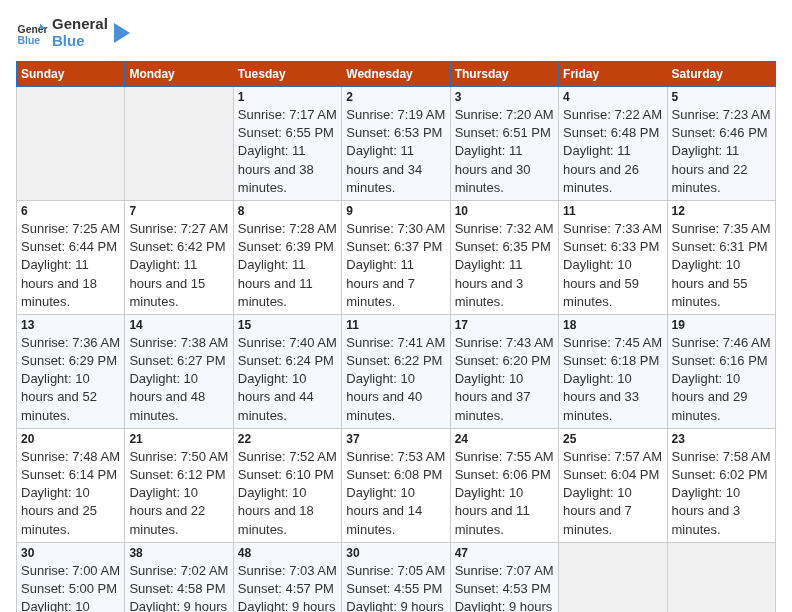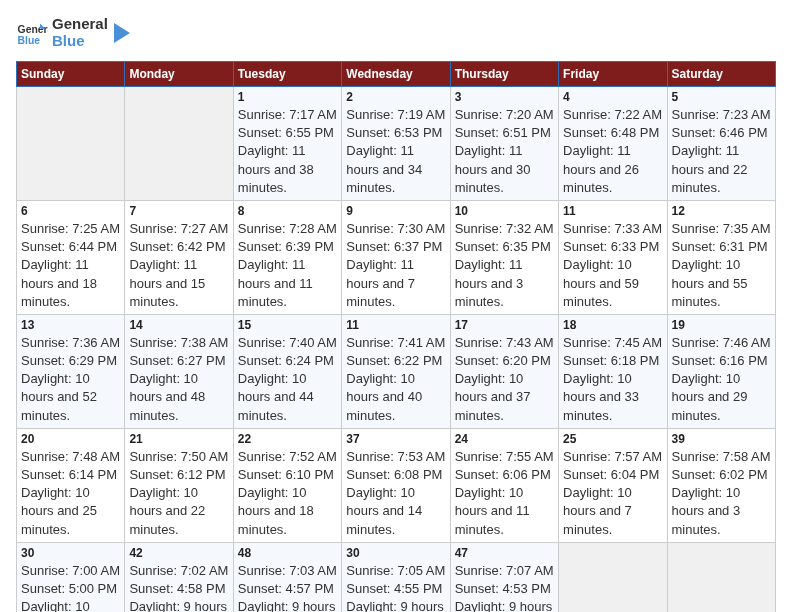--- a/index.html
+++ b/index.html
@@ -36,21 +36,21 @@
     .location {
       font-size: 14px;
       color: #555;
     }
     table {
       width: 100%;
       border-collapse: collapse;
       font-size: 11px;
     }
     thead tr th {
-      background-color: #7f1d1d;
+      background-color: #c2410c;
       color: #fff;
       padding: 5px 4px;
       text-align: left;
       font-size: 12px;
       border: 1px solid #2a6db9;
     }
     tbody tr td {
       border: 1px solid #ccc;
       vertical-align: top;
       padding: 3px 4px;
@@ -218,31 +218,31 @@
         </td>
         <td>
           <div class="day-num">24</div>
           <div class="day-info">Sunrise: 7:55 AM<br>Sunset: 6:06 PM<br>Daylight: 10 hours and 11 minutes.</div>
         </td>
         <td>
           <div class="day-num">25</div>
           <div class="day-info">Sunrise: 7:57 AM<br>Sunset: 6:04 PM<br>Daylight: 10 hours and 7 minutes.</div>
         </td>
         <td>
-          <div class="day-num">39</div>
+          <div class="day-num">23</div>
           <div class="day-info">Sunrise: 7:58 AM<br>Sunset: 6:02 PM<br>Daylight: 10 hours and 3 minutes.</div>
         </td>
       </tr>
       <tr>
         <td>
           <div class="day-num">30</div>
           <div class="day-info">Sunrise: 7:00 AM<br>Sunset: 5:00 PM<br>Daylight: 10 hours and 0 minutes.</div>
         </td>
         <td>
-          <div class="day-num">42</div>
+          <div class="day-num">38</div>
           <div class="day-info">Sunrise: 7:02 AM<br>Sunset: 4:58 PM<br>Daylight: 9 hours and 56 minutes.</div>
         </td>
         <td>
           <div class="day-num">48</div>
           <div class="day-info">Sunrise: 7:03 AM<br>Sunset: 4:57 PM<br>Daylight: 9 hours and 53 minutes.</div>
         </td>
         <td>
           <div class="day-num">30</div>
           <div class="day-info">Sunrise: 7:05 AM<br>Sunset: 4:55 PM<br>Daylight: 9 hours and 49 minutes.</div>
         </td>

